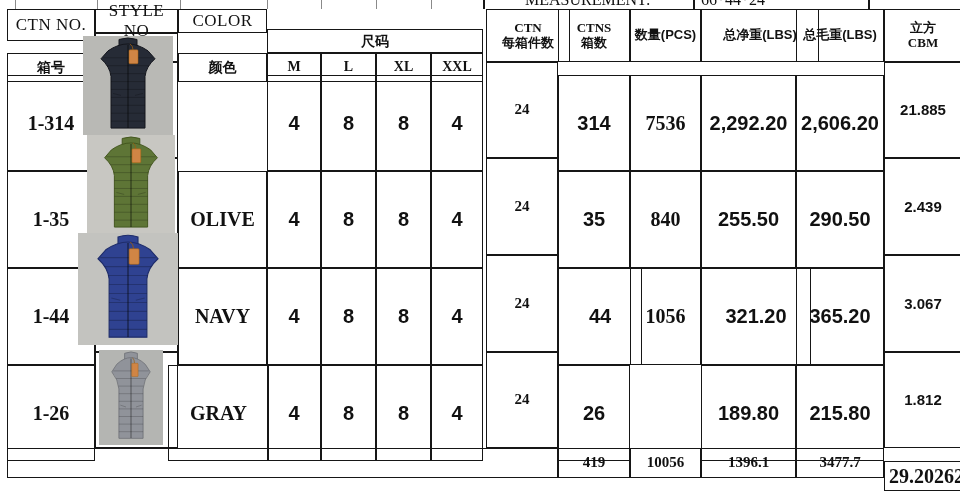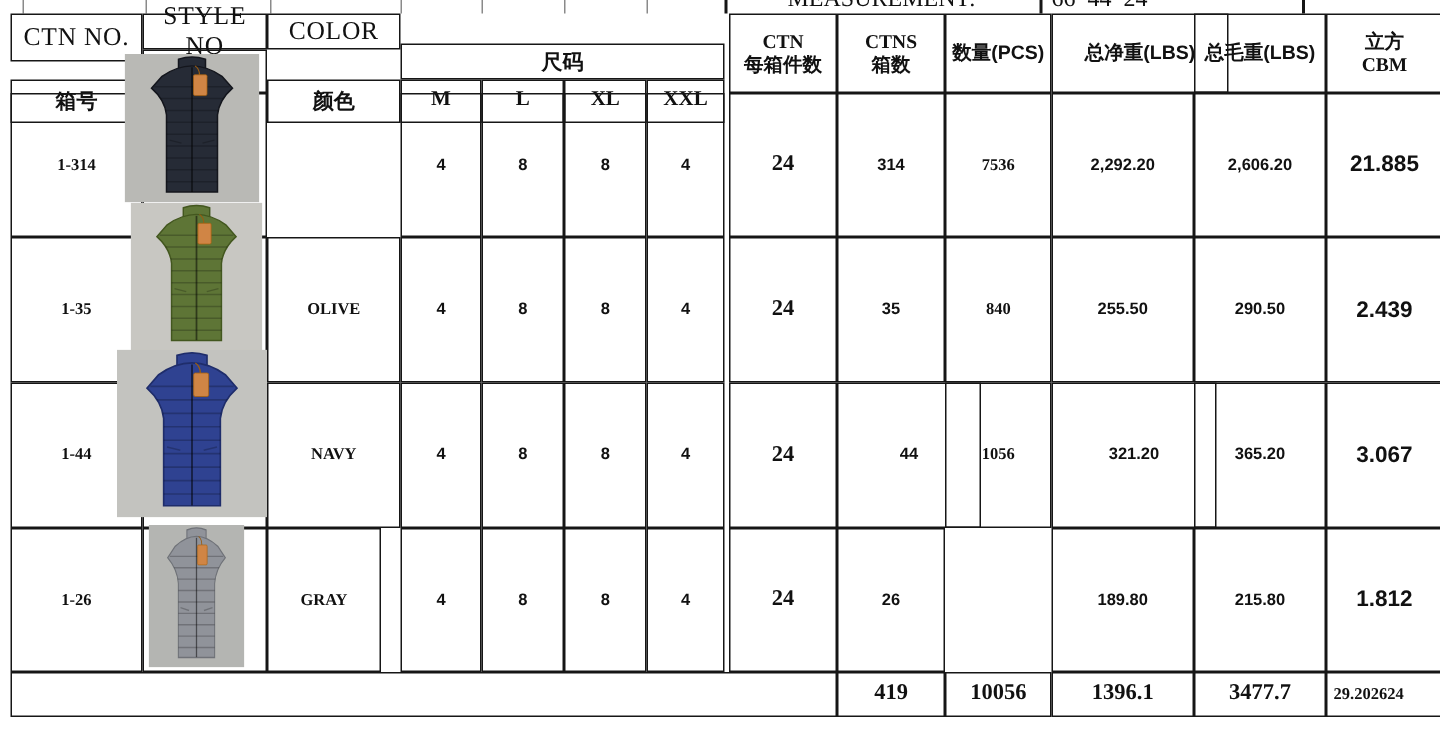--- a/index.html
+++ b/index.html
@@ -8,21 +8,21 @@
     font-family:"Liberation Serif", serif;color:#111;
   }
   .cell{
     position:absolute;box-sizing:border-box;border:1px solid #161616;
     display:flex;flex-direction:column;align-items:center;justify-content:center;
     text-align:center;background:transparent;line-height:1.15;
   }
   .serif{font-family:"Liberation Serif", serif;}
   .sans{font-family:"Liberation Sans", sans-serif;}
   .b{font-weight:bold;}
-  .fs16{font-size:11px;} .fs15{font-size:15px;} .fs14{font-size:14px;margin-top:20px;} .fs13{font-size:13px;}
+  .fs16{font-size:20px;margin-top:13px;} .fs15{font-size:15px;} .fs14{font-size:14px;margin-top:20px;} .fs13{font-size:13px;}
   .hdr-en{font-size:17px;letter-spacing:.5px;}
   .cn{font-family:"Liberation Sans", sans-serif;font-weight:bold;}
   
   .frag-v{position:absolute;top:0;width:1px;height:9px;background:#8a8a8a;}
   .frag-v.dark{background:#161616;width:2px;}
   .clip-text{position:absolute;top:-9px;font-family:"Liberation Serif", serif;font-size:16px;white-space:nowrap;}
   
   .photo{position:absolute;overflow:hidden;}
   .photo svg{display:block;width:100%;height:100%;}
   .vest-black .pbg{fill:#b9b9b5}.vest-black .vbody{fill:#262b36;stroke:#14161d;stroke-width:1}
@@ -60,21 +60,21 @@
   <div class="cell cn fs14" style="left:267px;top:9px;width:216px;height:24px">尺码</div>
 
   <div class="cell cn fs14" style="left:7px;top:33px;width:88px;height:29px">箱号</div>
   <div class="cell" style="left:95px;top:33px;width:83px;height:29px"></div>
   <div class="cell cn fs14" style="left:178px;top:33px;width:89px;height:29px">颜色</div>
   <div class="cell serif b fs14" style="left:267px;top:33px;width:54px;height:29px">M</div>
   <div class="cell serif b fs14" style="left:321px;top:33px;width:55px;height:29px">L</div>
   <div class="cell serif b fs14" style="left:376px;top:33px;width:55px;height:29px">XL</div>
   <div class="cell serif b fs14" style="left:431px;top:33px;width:52px;height:29px">XXL</div>
 
-  <div class="cell" style="left:486px;top:9px;width:72px;height:53px">
+  <div class="cell" style="left:486px;top:9px;width:84px;height:53px">
     <span class="serif b fs13">CTN</span>
     <span class="cn fs13">每箱件数</span>
   </div>
   <div class="cell" style="left:558px;top:9px;width:72px;height:53px">
     <span class="serif b fs13">CTNS</span>
     <span class="cn fs13">箱数</span>
   </div>
   <div class="cell cn fs13" style="left:630px;top:9px;width:71px;height:53px">数量(PCS)</div>
   <div class="cell cn fs13" style="left:701px;top:9px;width:118px;height:53px">总净重(LBS)</div>
   <div class="cell cn fs13" style="left:796px;top:9px;width:88px;height:53px">总毛重(LBS)</div>
@@ -111,29 +111,29 @@
   <div class="cell sans b fs15" style="left:884px;top:158px;width:78px;height:97px">2.439</div>
 
   <div class="cell serif b fs16" style="left:7px;top:255px;width:88px;height:97px">1-44</div>
   <div class="cell" style="left:95px;top:255px;width:83px;height:97px"></div>
   <div class="cell serif b fs16" style="left:178px;top:255px;width:89px;height:97px">NAVY</div>
   <div class="cell sans b fs16" style="left:267px;top:255px;width:54px;height:97px">4</div>
   <div class="cell sans b fs16" style="left:321px;top:255px;width:55px;height:97px">8</div>
   <div class="cell sans b fs16" style="left:376px;top:255px;width:55px;height:97px">8</div>
   <div class="cell sans b fs16" style="left:431px;top:255px;width:52px;height:97px">4</div>
   <div class="cell serif b fs15" style="left:486px;top:255px;width:72px;height:97px">24</div>
-  <div class="cell sans b fs16" style="left:558px;top:255px;width:96px;height:97px">44</div>
+  <div class="cell sans b fs16" style="left:558px;top:255px;width:84px;height:97px">44</div>
   <div class="cell serif b fs16" style="left:630px;top:255px;width:71px;height:97px">1056</div>
   <div class="cell sans b fs16" style="left:701px;top:255px;width:110px;height:97px">321.20</div>
   <div class="cell sans b fs16" style="left:796px;top:255px;width:88px;height:97px">365.20</div>
   <div class="cell sans b fs15" style="left:884px;top:255px;width:78px;height:97px">3.067</div>
 
   <div class="cell serif b fs16" style="left:7px;top:352px;width:88px;height:96px">1-26</div>
   <div class="cell" style="left:95px;top:352px;width:83px;height:96px"></div>
-  <div class="cell serif b fs16" style="left:178px;top:352px;width:76px;height:96px">GRAY</div>
+  <div class="cell serif b fs16" style="left:168px;top:352px;width:101px;height:96px">GRAY</div>
   <div class="cell sans b fs16" style="left:267px;top:352px;width:54px;height:96px">4</div>
   <div class="cell sans b fs16" style="left:321px;top:352px;width:55px;height:96px">8</div>
   <div class="cell sans b fs16" style="left:376px;top:352px;width:55px;height:96px">8</div>
   <div class="cell sans b fs16" style="left:431px;top:352px;width:52px;height:96px">4</div>
   <div class="cell serif b fs15" style="left:486px;top:352px;width:72px;height:96px">24</div>
   <div class="cell sans b fs16" style="left:558px;top:352px;width:72px;height:96px">26</div>
   <div class="cell sans b fs16" style="left:701px;top:352px;width:95px;height:96px">189.80</div>
   <div class="cell sans b fs16" style="left:796px;top:352px;width:88px;height:96px">215.80</div>
   <div class="cell sans b fs15" style="left:884px;top:352px;width:78px;height:96px">1.812</div>
 

